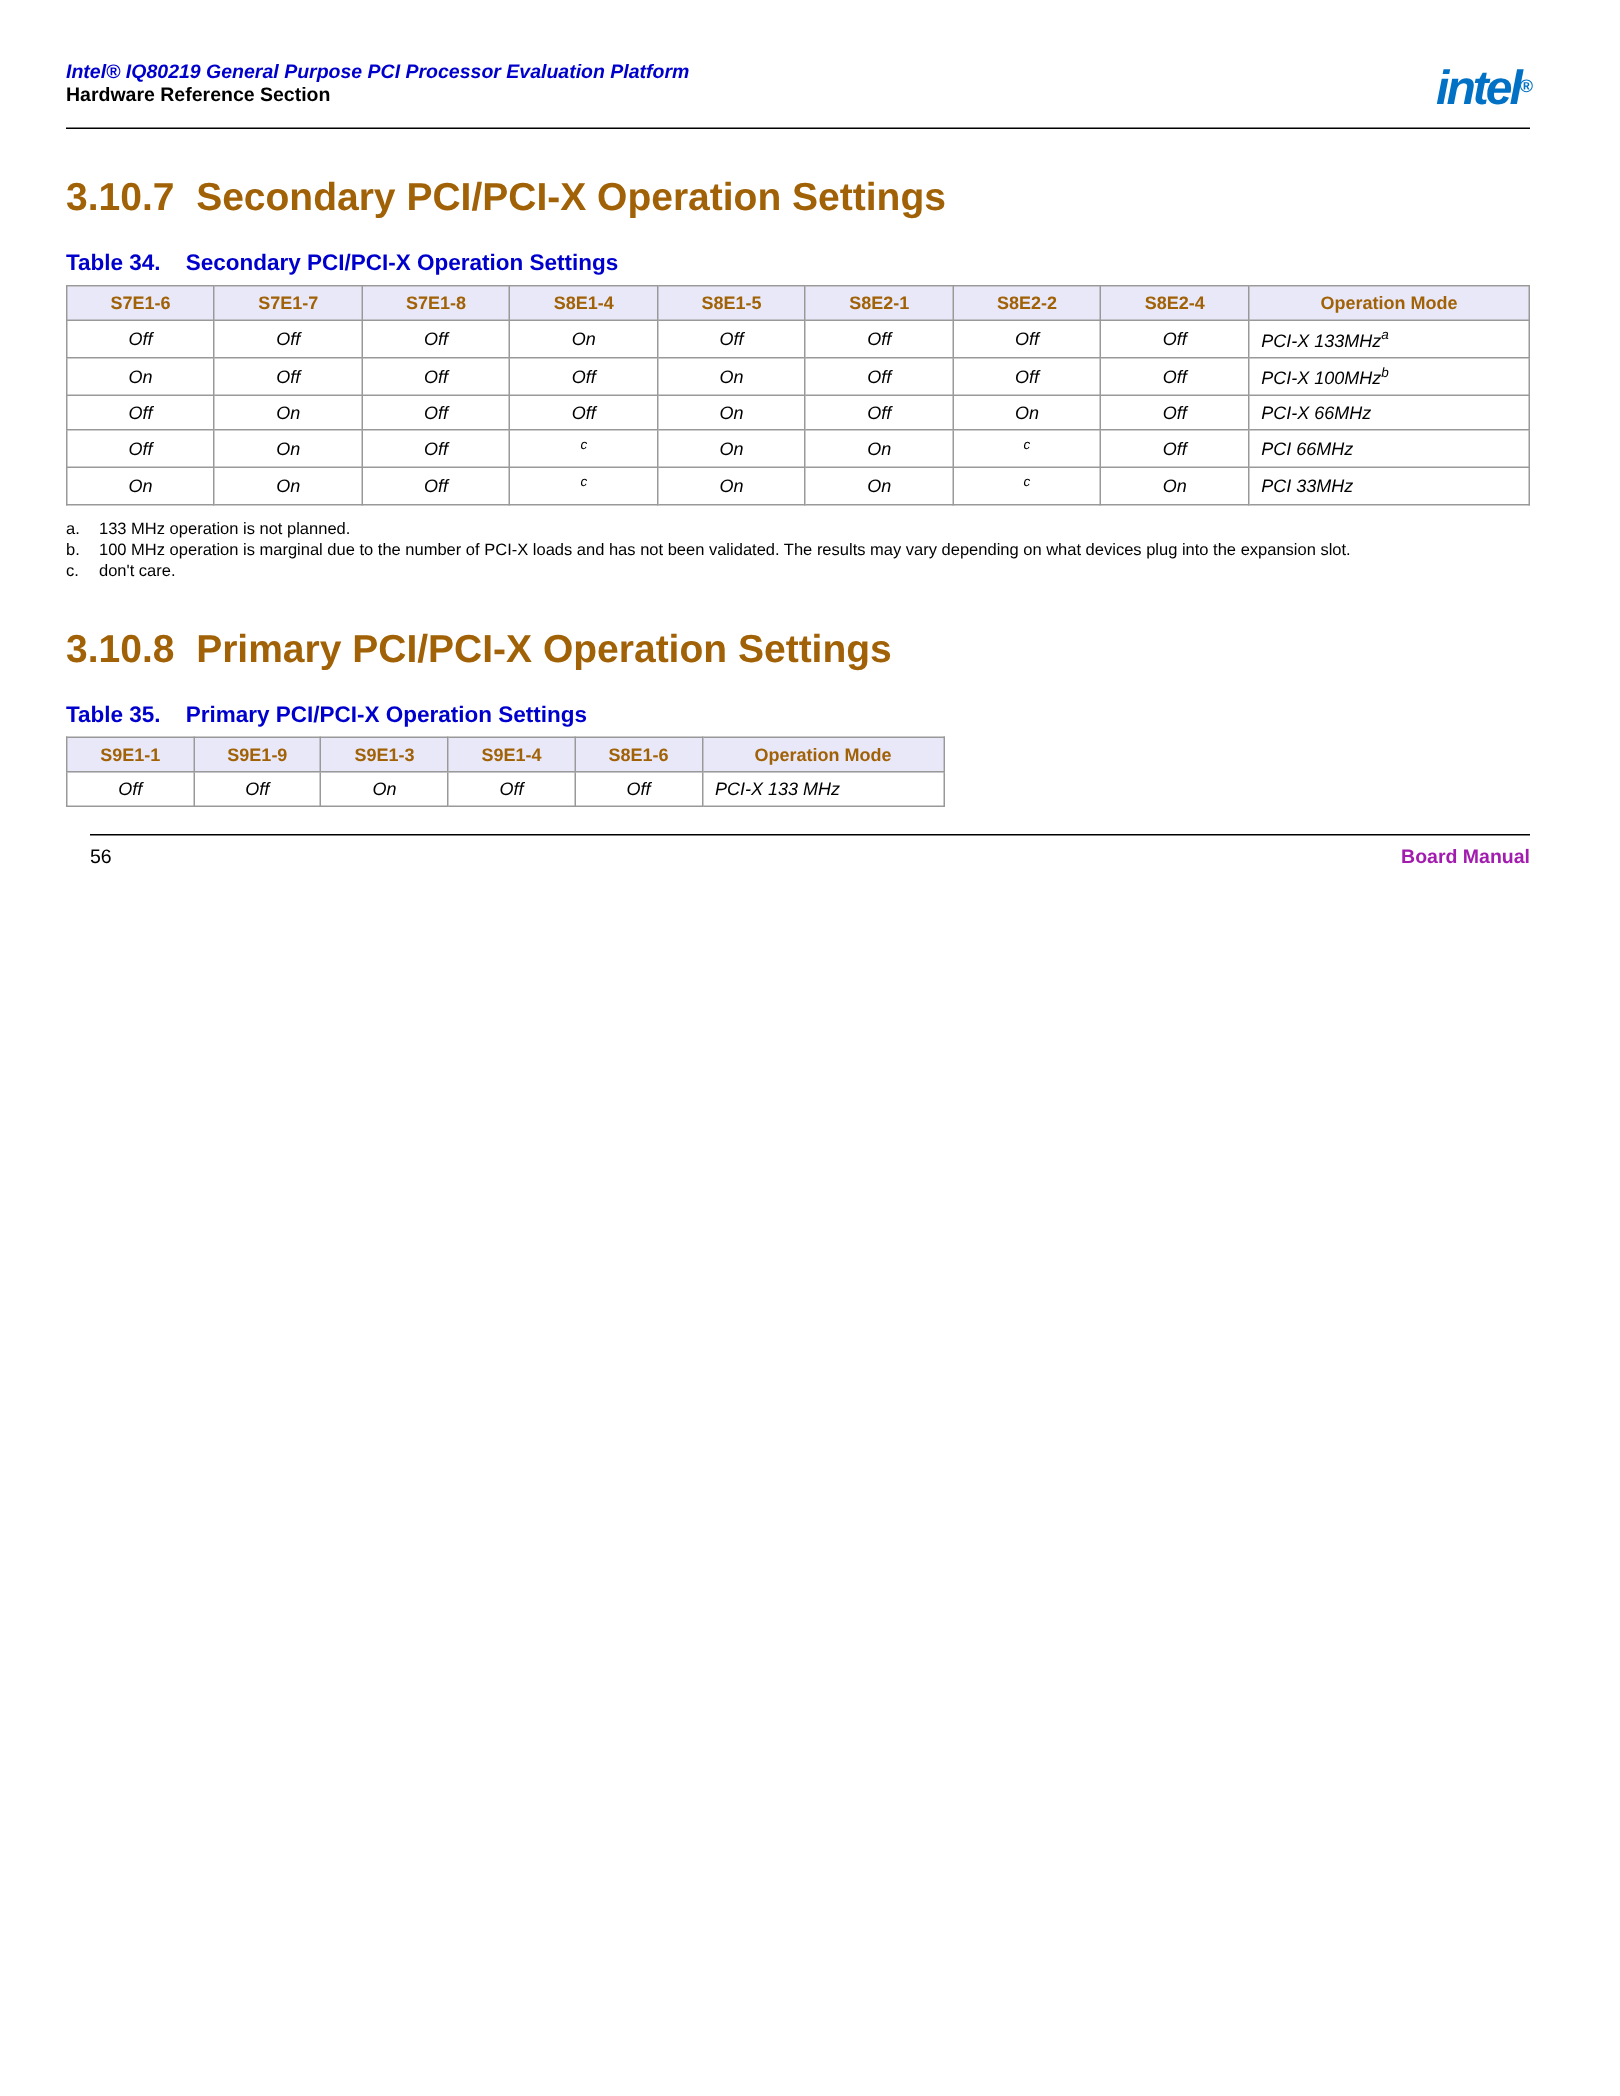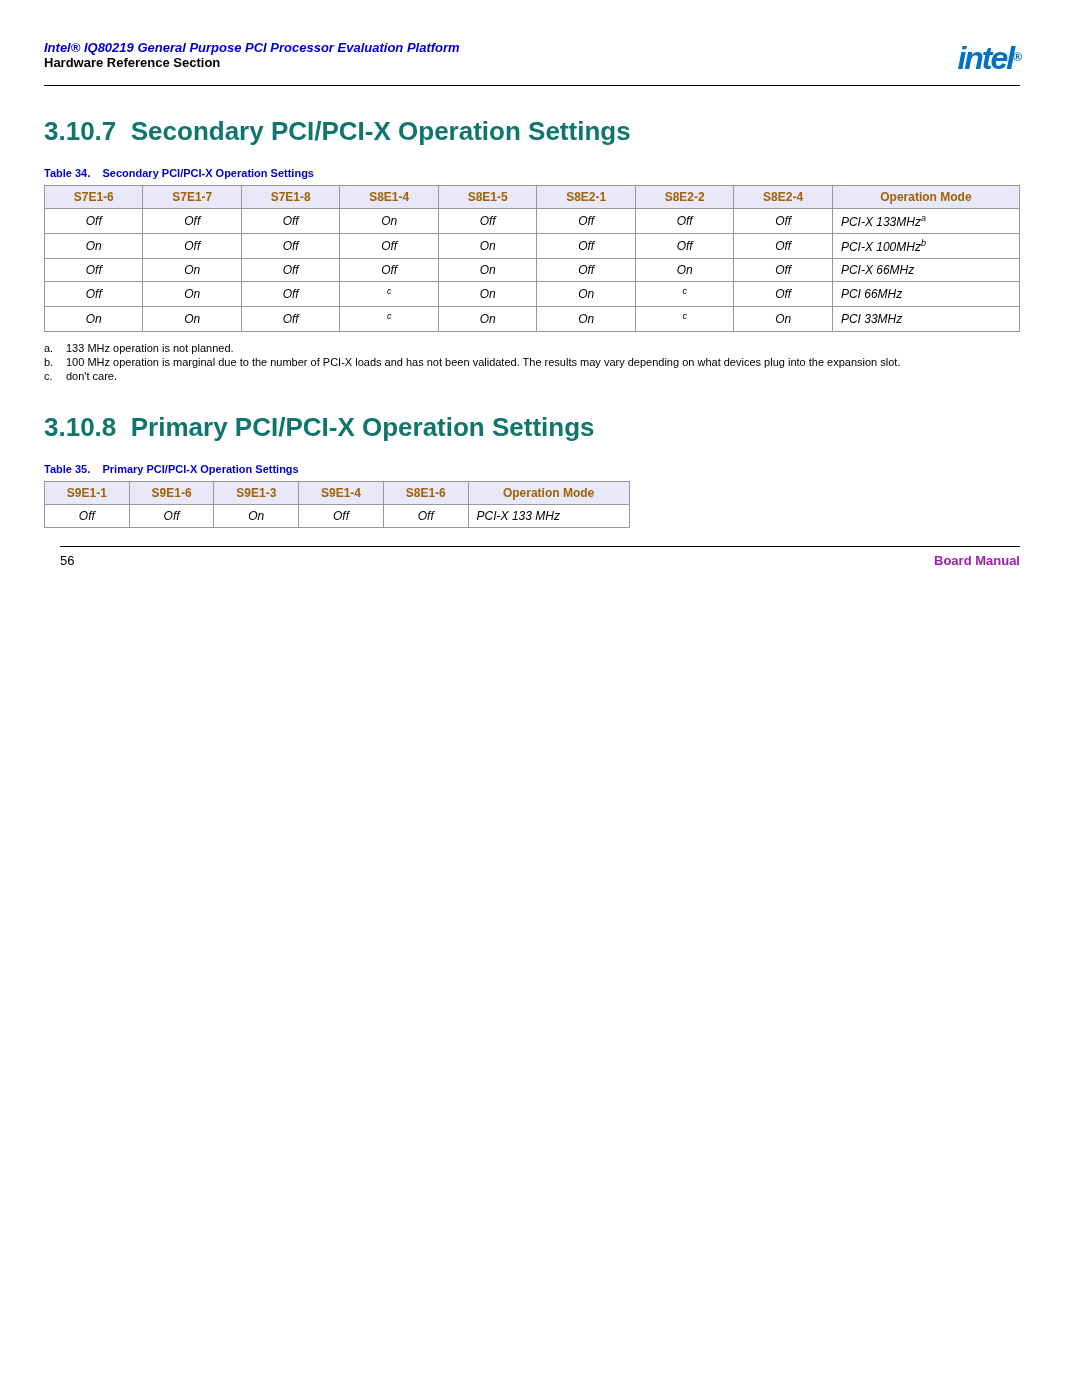--- a/index.html
+++ b/index.html
@@ -51,32 +51,32 @@
     }
     .intel-logo .reg {
       font-size: 12px;
       position: relative;
       top: -8px;
       font-style: normal;
     }
 
     
     .section-heading {
-      color: #0f766e;
+      color: #a16207;
       font-size: 26px;
       font-weight: bold;
       margin-bottom: 20px;
       margin-top: 10px;
     }
 
     
     .table-label {
       font-weight: bold;
       color: #0000cc;
-      font-size: 11px;
+      font-size: 15px;
       margin-bottom: 6px;
       margin-top: 10px;
     }
 
     
     table {
       border-collapse: collapse;
       width: 100%;
       margin-bottom: 10px;
     }
@@ -262,21 +262,21 @@
   </div>
 
   <div class="table-label">
     <span>Table 35.</span>&nbsp;&nbsp;&nbsp;&nbsp;<span>Primary PCI/PCI-X Operation Settings</span>
   </div>
 
   <table style="width:60%;">
     <thead>
       <tr>
         <th>S9E1-1</th>
-        <th>S9E1-6</th>
+        <th>S9E1-9</th>
         <th>S9E1-3</th>
         <th>S9E1-4</th>
         <th>S8E1-6</th>
         <th class="operation-mode-header">Operation Mode</th>
       </tr>
     </thead>
     <tbody>
       <tr>
         <td>Off</td>
         <td>Off</td>

